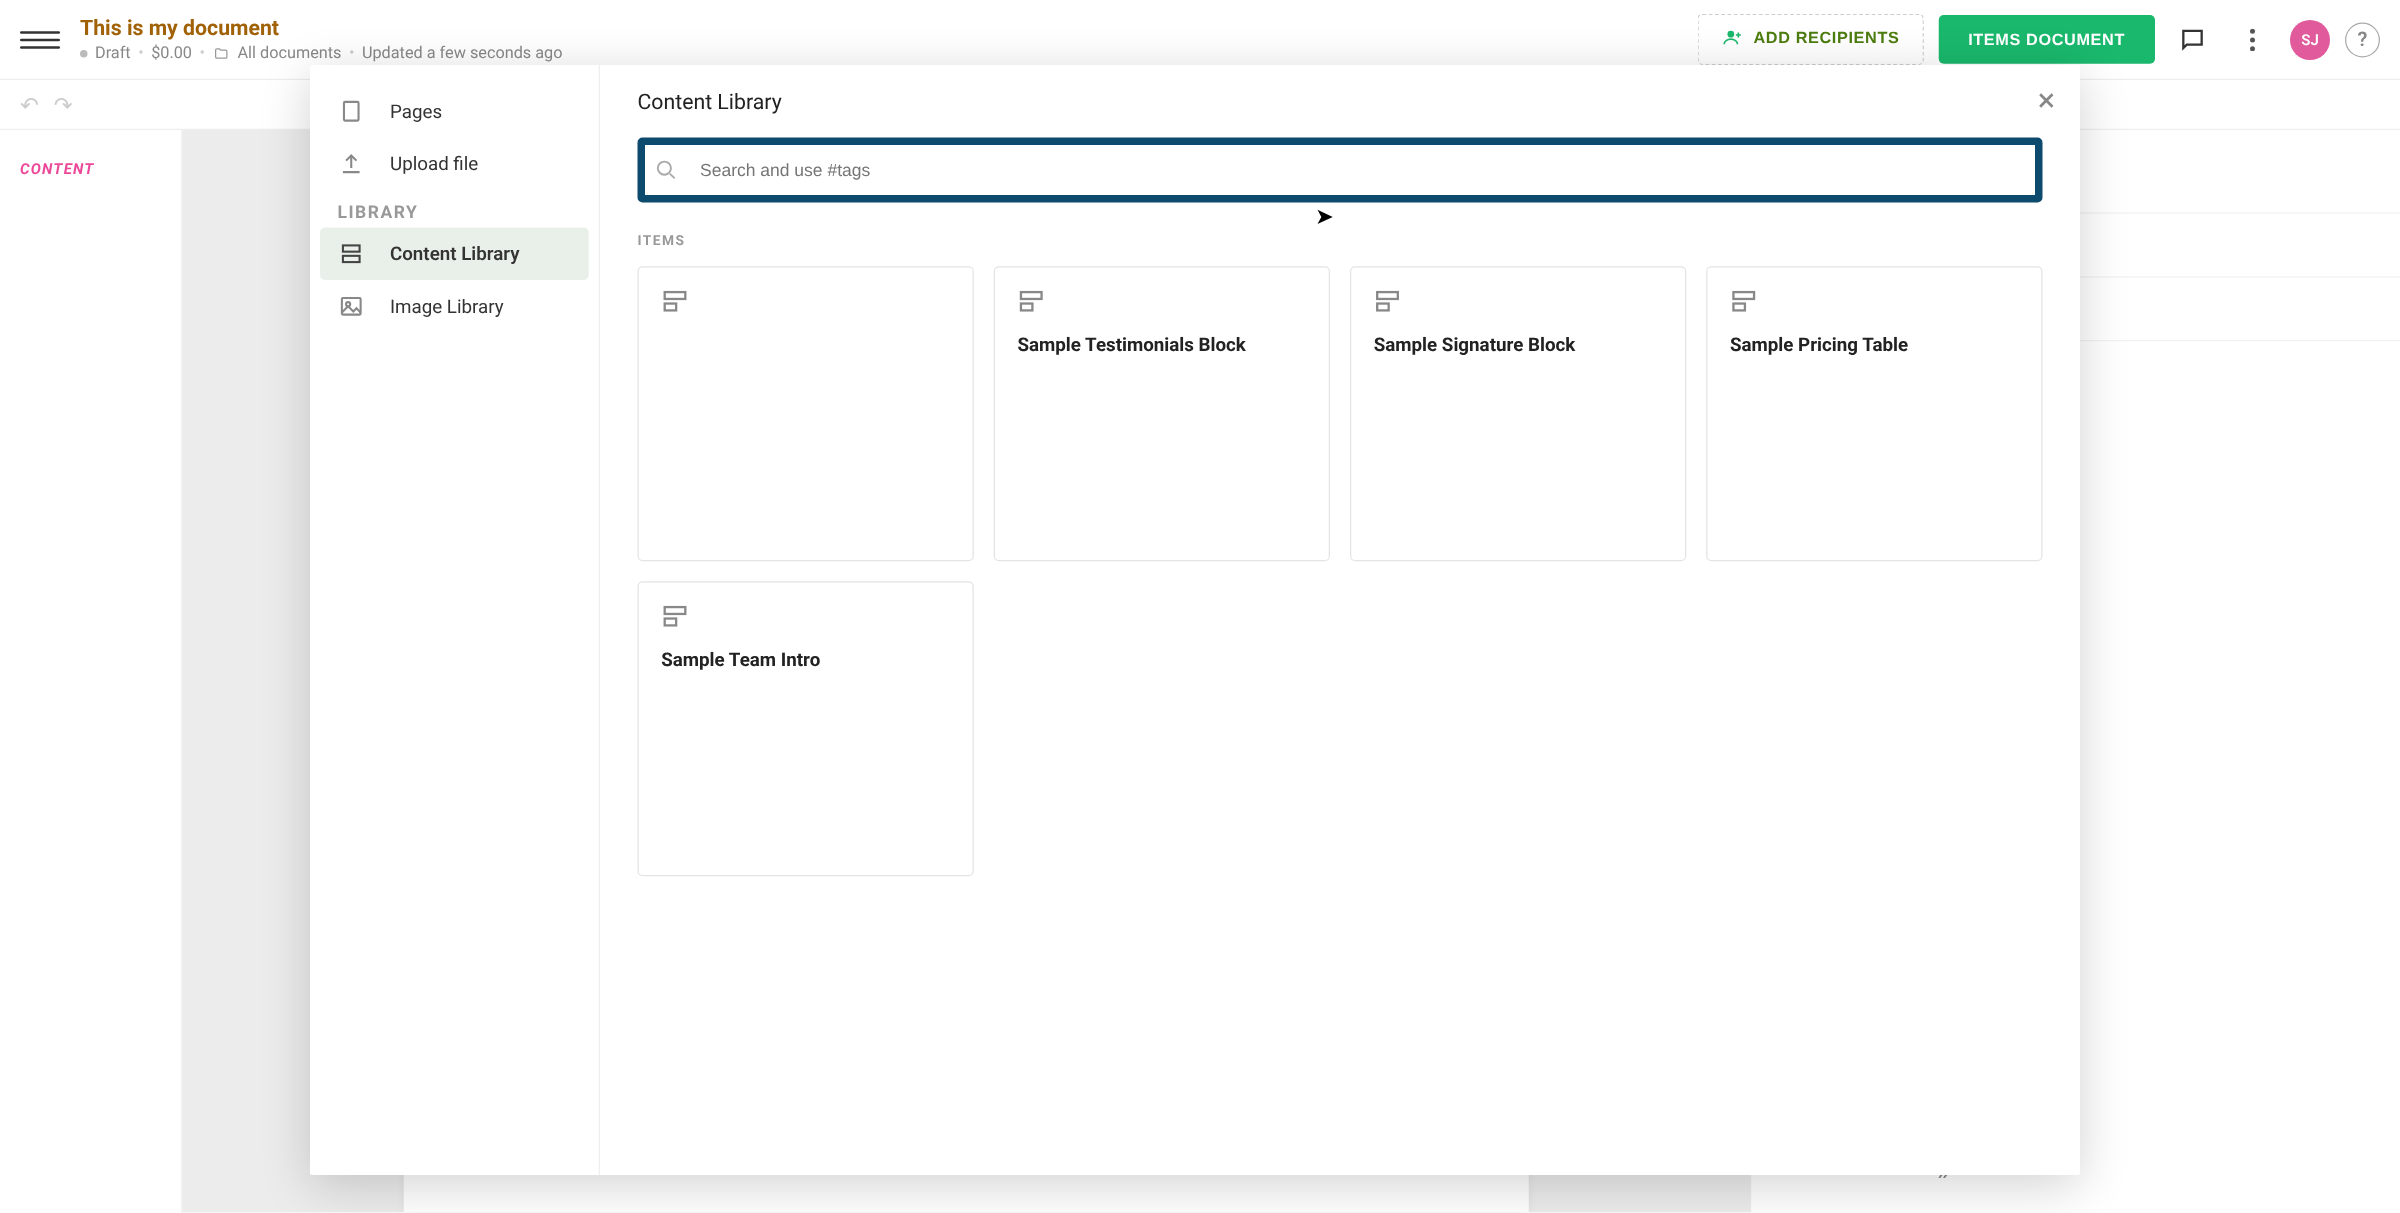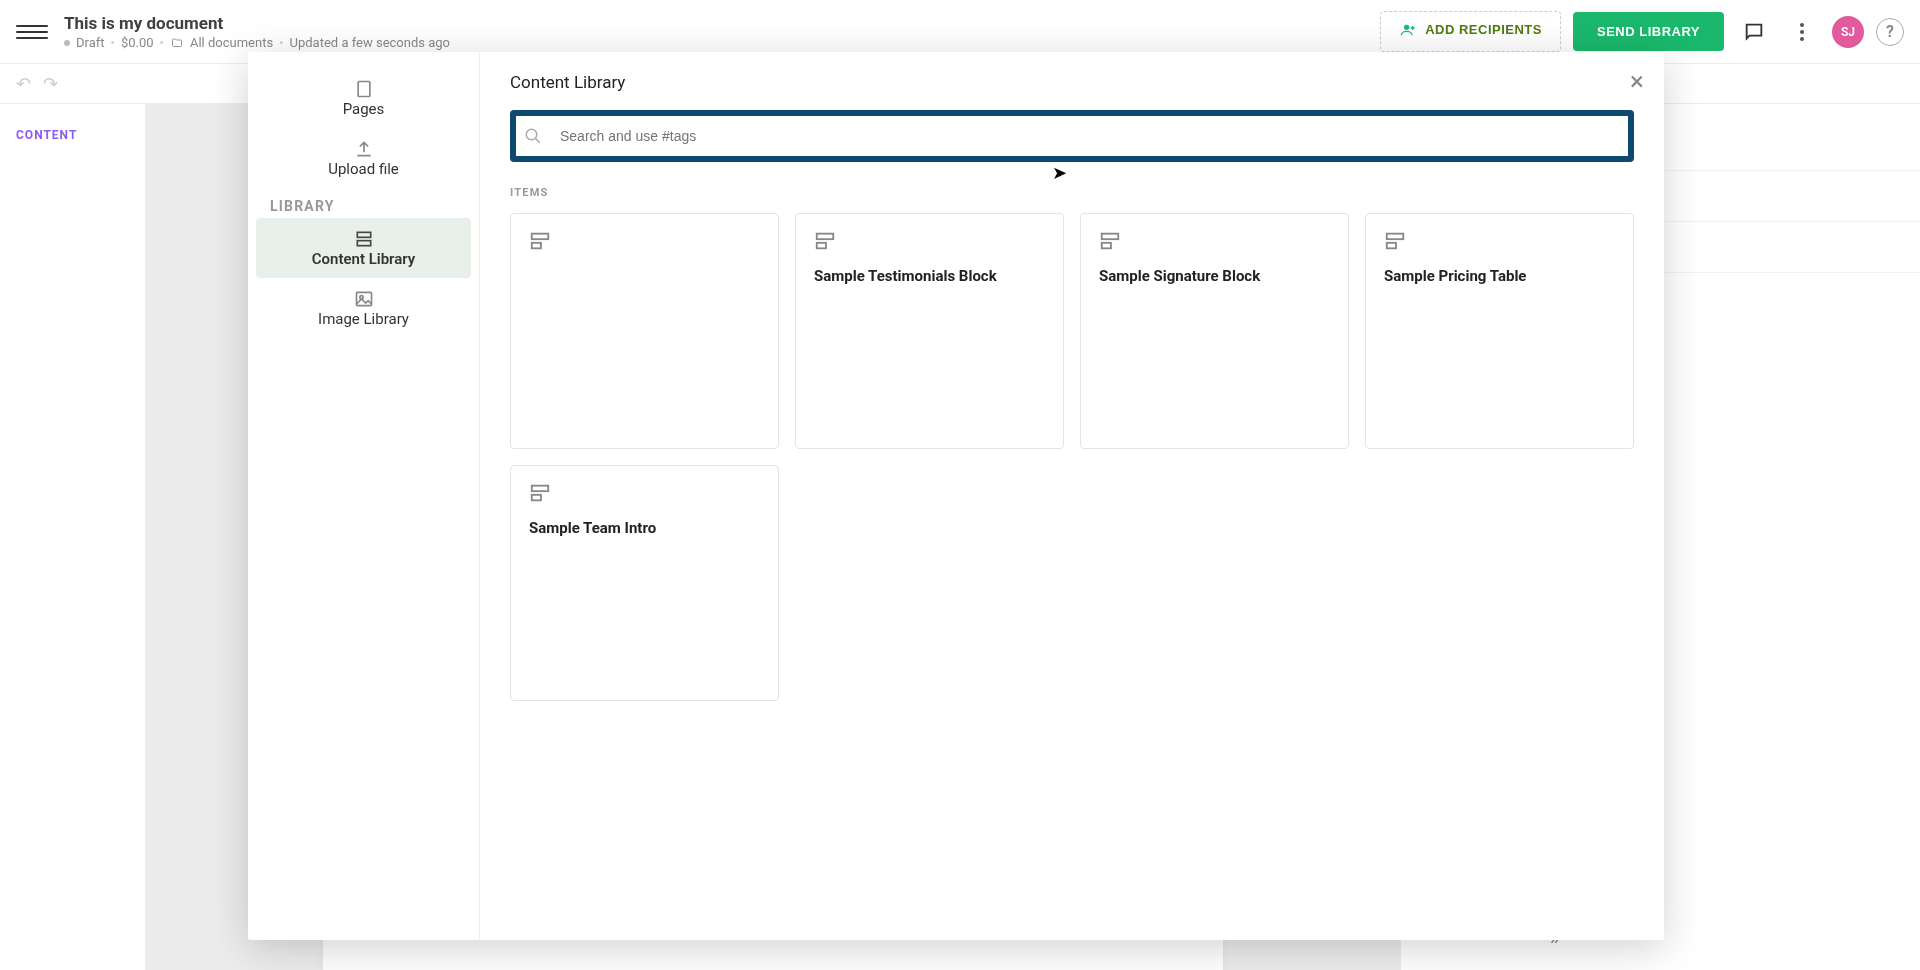--- a/index.html
+++ b/index.html
@@ -3,55 +3,55 @@
   <meta charset="utf-8">
   <style>
     * { margin: 0; padding: 0; box-sizing: border-box; }
     body { font-family: -apple-system, BlinkMacSystemFont, "Segoe UI", Roboto, sans-serif; background: #f7f7f7; width: 1920px; height: 970px; overflow: hidden; position: relative; }
 
     
     .topbar { background: #fff; height: 64px; display: flex; align-items: center; padding: 0 16px; border-bottom: 1px solid #ededed; }
     .hamburger { width: 32px; height: 32px; display: flex; flex-direction: column; justify-content: center; gap: 4px; cursor: pointer; margin-right: 16px; }
     .hamburger span { height: 2px; background: #333; border-radius: 1px; }
     .doc-meta { flex: 1; }
-    .doc-title { font-weight: 700; font-size: 17px; color: #404040; }
+    .doc-title { font-weight: 700; font-size: 17px; color: #a16207; }
     .doc-sub { font-size: 13px; color: #888; margin-top: 2px; display: flex; align-items: center; gap: 6px; }
     .dot { width: 6px; height: 6px; border-radius: 50%; background: #bbb; display: inline-block; }
     .folder-icon { width: 14px; height: 12px; display: inline-block; }
     .bullet-sep { color: #ccc; }
     .top-actions { display: flex; align-items: center; gap: 12px; }
     .btn-outline { border: 1px dashed #ccc; border-radius: 4px; padding: 10px 18px; font-weight: 700; font-size: 13px; letter-spacing: 0.5px; color: #4d7c0f; display: flex; align-items: flex-start; gap: 8px; cursor: pointer; background: #fff; }
     .btn-primary { background: #1ab86c; color: #fff; border: none; border-radius: 4px; padding: 12px 24px; font-weight: 700; font-size: 13px; letter-spacing: 0.5px; cursor: pointer; }
     .icon-btn { width: 36px; height: 36px; display: flex; align-items: center; justify-content: center; cursor: pointer; border-radius: 4px; }
     .avatar { width: 32px; height: 32px; border-radius: 50%; background: #e05a9c; color: #fff; font-size: 12px; font-weight: 600; display: flex; align-items: center; justify-content: center; }
     .help-circle { width: 28px; height: 28px; border: 1.5px solid #aaa; border-radius: 50%; display: flex; align-items: center; justify-content: center; color: #888; font-weight: 600; cursor: pointer; }
 
     
     .editbar { height: 40px; background: #fff; border-bottom: 1px solid #ededed; display: flex; align-items: center; padding: 0 16px; gap: 12px; }
     .editbar .arrow { color: #ccc; font-size: 18px; cursor: pointer; }
 
     
     .main { display: flex; height: calc(100% - 104px); }
     .left-rail { width: 146px; background: #fff; border-right: 1px solid #ededed; }
     .canvas-wrap { flex: 1; background: #ececec; padding: 20px 0 0 0; overflow: hidden; position: relative; }
-    .content-label { font-size: 12px; font-weight: 700; letter-spacing: 1px; color: #8b5cf6; margin: 24px 0 0 16px; }
+    .content-label { font-size: 12px; font-weight: 700; letter-spacing: 1px; color: #ec4899; margin: 24px 0 0 16px; font-style: italic; }
 
     .doc-surface { background: #fff; margin: 0 auto; width: 900px; height: 100%; box-shadow: 0 2px 8px rgba(0,0,0,0.05); position: relative; }
     .doc-snippet-bar { background: #fde8ed; padding: 10px 18px; font-size: 13px; color: #333; border-bottom: 1px solid #fde8ed; }
     .doc-snippet-bar + .doc-snippet-bar { background: #fff5f7; }
     .doc-body { padding: 18px; font-size: 15px; color: #222; }
     .green-block { width: 260px; height: 190px; background: #2e7d2e; margin-top: 16px; position: relative; }
     .green-block::after { content: ""; position: absolute; bottom: -10px; left: 0; width: 100%; height: 4px; background: #3a6ad4; }
 
     .right-panel { width: 520px; background: #fff; border-left: 1px solid #ededed; padding: 16px 0; }
     .right-item { padding: 16px 24px; font-size: 15px; color: #444; border-bottom: 1px solid #f2f2f2; cursor: pointer; }
     .chevron-expand { position: absolute; bottom: 20px; right: 360px; font-size: 22px; color: #888; cursor: pointer; }
     .modal { position: absolute; left: 248px; top: 52px; right: 256px; bottom: 30px; background: #fff; box-shadow: 0 8px 40px rgba(0,0,0,0.18); display: flex; border-radius: 2px; }
     .modal-side { width: 232px; border-right: 1px solid #eee; padding: 16px 8px; }
-    .side-row { display: flex; align-items: center; gap: 0; padding: 10px 14px; border-radius: 4px; font-size: 15px; color: #333; cursor: pointer; flex-direction: column; }
+    .side-row { display: flex; align-items: center; gap: 20px; padding: 10px 14px; border-radius: 4px; font-size: 15px; color: #333; cursor: pointer; }
     .side-row.active { background: #e9f0e9; font-weight: 600; }
     .side-label { font-size: 14px; font-weight: 700; letter-spacing: 1.2px; color: #999; padding: 10px 14px 4px; }
     .side-icon { width: 22px; height: 22px; display: flex; align-items: center; justify-content: center; color: #666; }
 
     .modal-main { flex: 1; padding: 20px 30px; position: relative; }
     .modal-close { position: absolute; top: 14px; right: 20px; font-size: 26px; color: #888; cursor: pointer; }
     .modal-title { font-size: 17px; color: #222; margin-bottom: 18px; }
     .search-wrap { position: relative; margin-bottom: 24px; }
     .search-wrap svg { position: absolute; left: 14px; top: 50%; transform: translateY(-50%); }
     .search-input { width: 100%; padding: 12px 14px 12px 44px; border: 6px solid #0c4a6e; border-radius: 4px; font-size: 14px; }
@@ -94,21 +94,21 @@
     <button class="btn-outline">
       <span>
         <svg width="18" height="16" viewBox="0 0 24 24" fill="#1ab86c">
             <circle cx="10" cy="8" r="4"></circle>
             <path d="M2 20c0-3.3 3.6-6 8-6s8 2.7 8 6" fill="none" stroke="#1ab86c" stroke-width="2"></path>
             <path d="M19 6v6M16 9h6" stroke="#1ab86c" stroke-width="2"></path>
           </svg>
       </span>
       <span>ADD RECIPIENTS</span>
     </button>
-    <button class="btn-primary">SEND LIBRARY</button>
+    <button class="btn-primary">ITEMS DOCUMENT</button>
     <div class="icon-btn">
       <svg width="24" height="22" viewBox="0 0 24 24" fill="none" stroke="#333" stroke-width="2">
           <path d="M4 4h16v12H7l-3 3V4z"></path>
         </svg>
     </div>
     <div class="icon-btn">
       <svg width="4" height="18" viewBox="0 0 4 18" fill="#555">
           <circle cx="2" cy="2" r="2"></circle>
           <circle cx="2" cy="9" r="2"></circle>
           <circle cx="2" cy="16" r="2"></circle>

